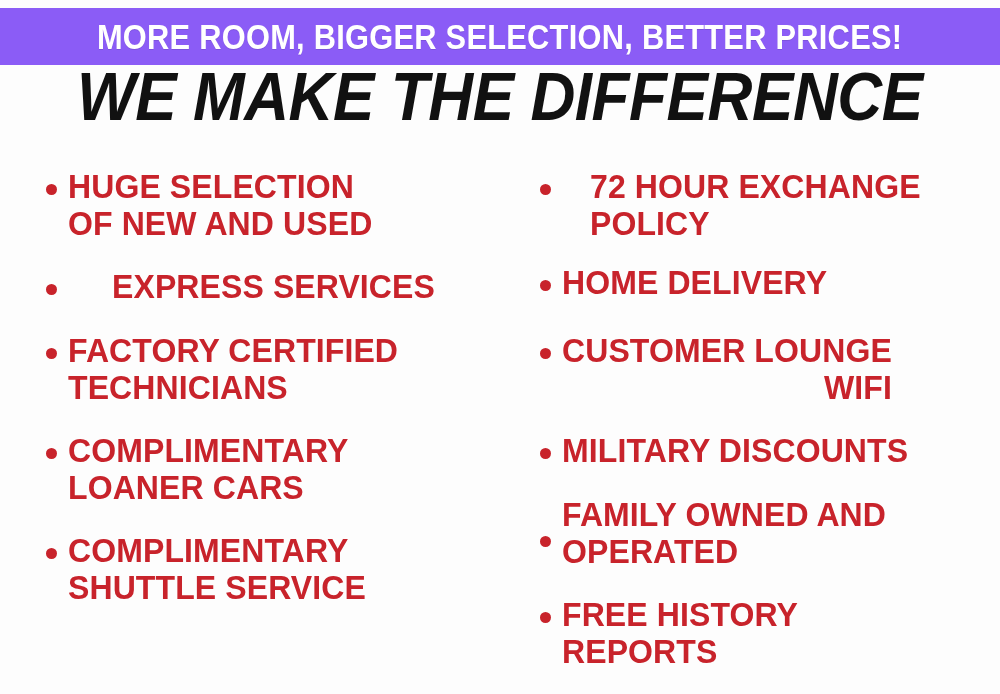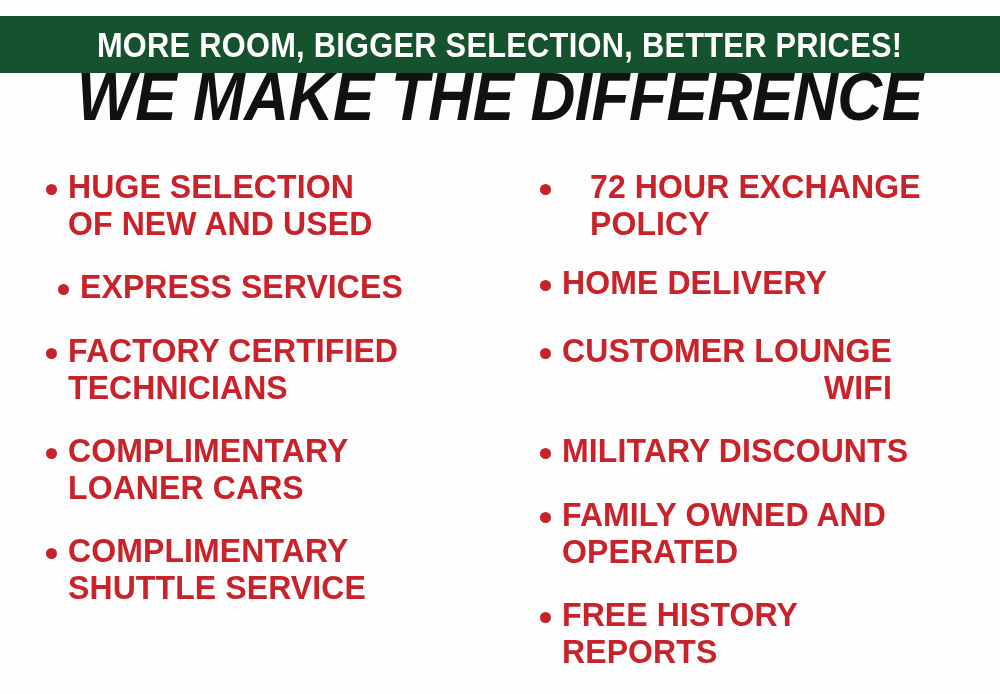--- a/index.html
+++ b/index.html
@@ -19,24 +19,24 @@
     width: 1000px;
     height: 694px;
     background: #fdfdfd;
     overflow: hidden;
   }
 
   
   .banner {
     position: absolute;
     left: 0;
-    top: 16px;
+    top: 8px;
     width: 1000px;
     height: 57px;
-    background: #14532d;
+    background: #8b5cf6;
     display: flex;
     align-items: center;
     justify-content: center;
   }
   .banner-text {
     color: #ffffff;
     font-family: "Liberation Sans Narrow", "Liberation Sans", sans-serif;
     font-weight: bold;
     font-size: 35px;
     line-height: 1;
@@ -109,31 +109,31 @@
     line-height: 37px;
     letter-spacing: 0.1px;
     color: #c8232b;
     white-space: pre-line;
     transform: scaleX(0.97);
     transform-origin: left center;
   }
 
   
   .col-left  .bullet:nth-child(1) { position:absolute; top: 16px;  left: 0; }
-  .col-left  .bullet:nth-child(2) { position:absolute; top: 116px; left: 12px; }
+  .col-left  .bullet:nth-child(2) { position:absolute; top: 116px; left: 0; gap: 44px; }
   .col-left  .bullet:nth-child(3) { position:absolute; top: 180px; left: 0; }
   .col-left  .bullet:nth-child(4) { position:absolute; top: 280px; left: 0; }
   .col-left  .bullet:nth-child(5) { position:absolute; top: 380px; left: 0; }
 
   
   .col-right .bullet:nth-child(1) { position:absolute; top: 16px;  left: 0; gap: 28px; }
   .col-right .bullet:nth-child(2) { position:absolute; top: 112px; left: 0; }
   .col-right .bullet:nth-child(3) { position:absolute; top: 180px; left: 0; text-align: right; }
   .col-right .bullet:nth-child(4) { position:absolute; top: 280px; left: 0; text-align: right; }
-  .col-right .bullet:nth-child(5) { position:absolute; top: 344px; left: 0; }
+  .col-right .bullet:nth-child(5) { position:absolute; top: 344px; left: 0; align-items: center; }
   .col-right .bullet:nth-child(6) { position:absolute; top: 444px; left: 0; }
 </style>
 </head>
 <body>
 
 <div class="poster">
 
   <div class="banner">
     <div class="banner-text">MORE ROOM, BIGGER SELECTION, BETTER PRICES!</div>
   </div>

